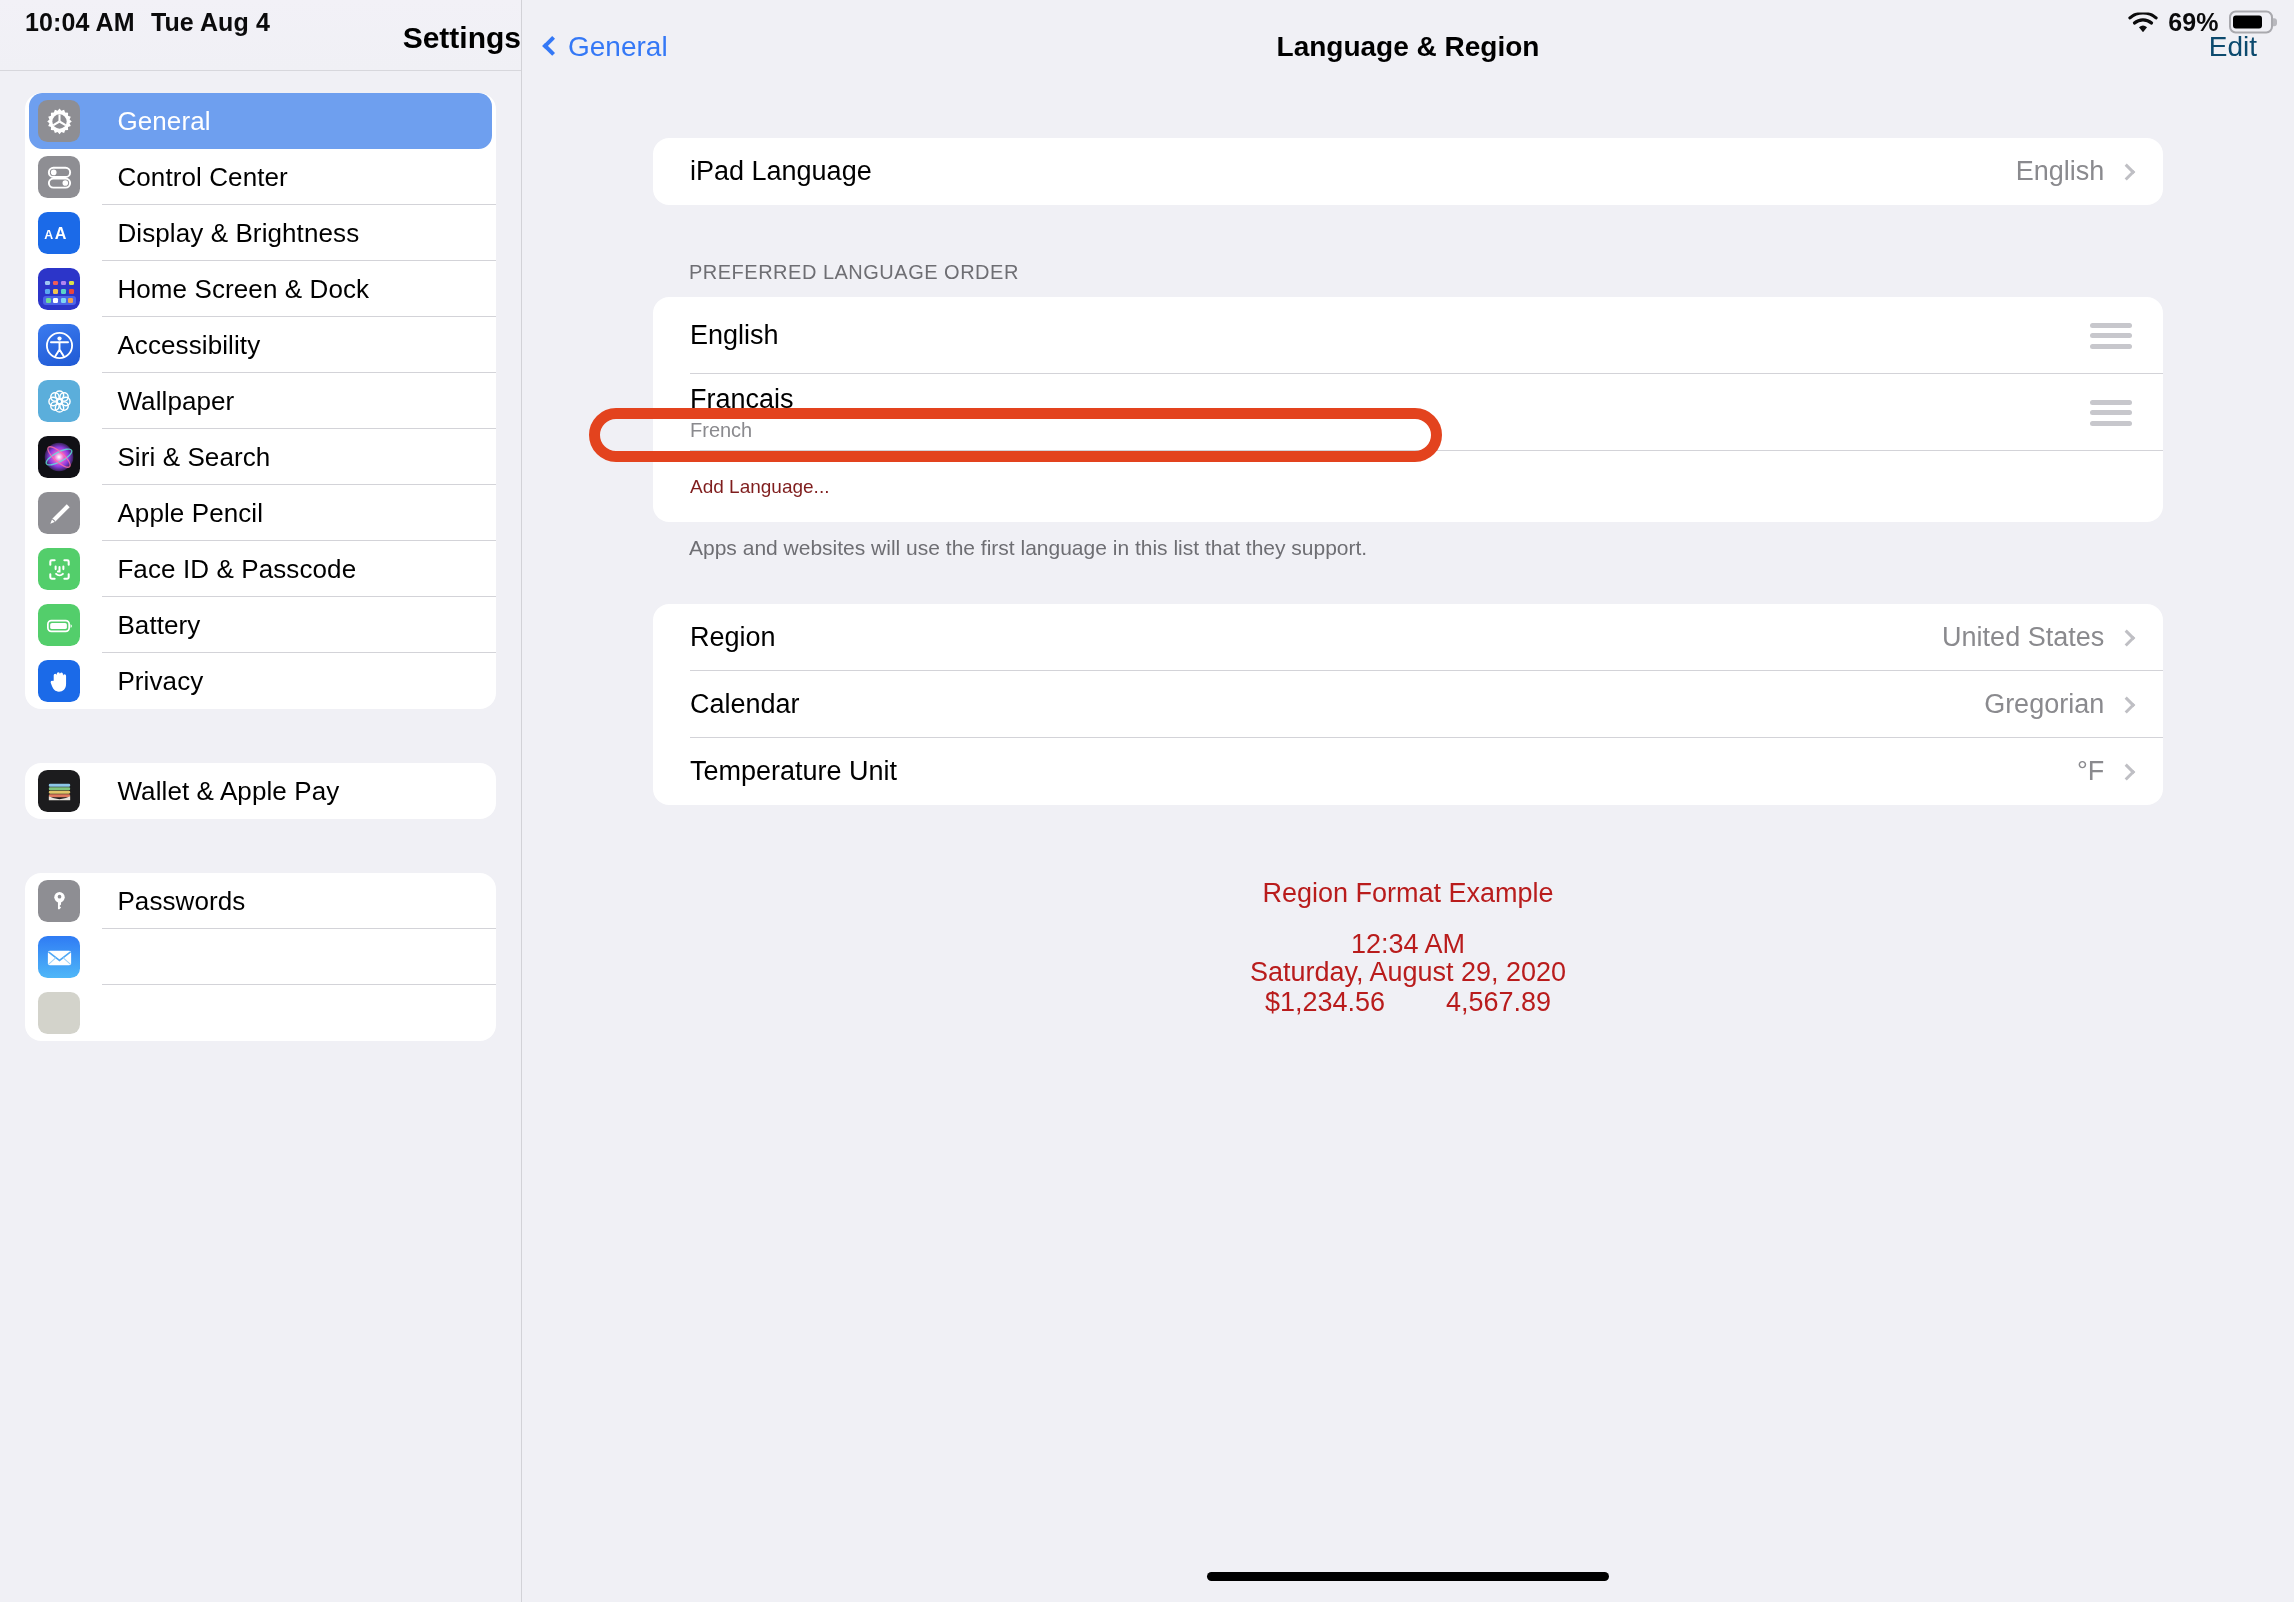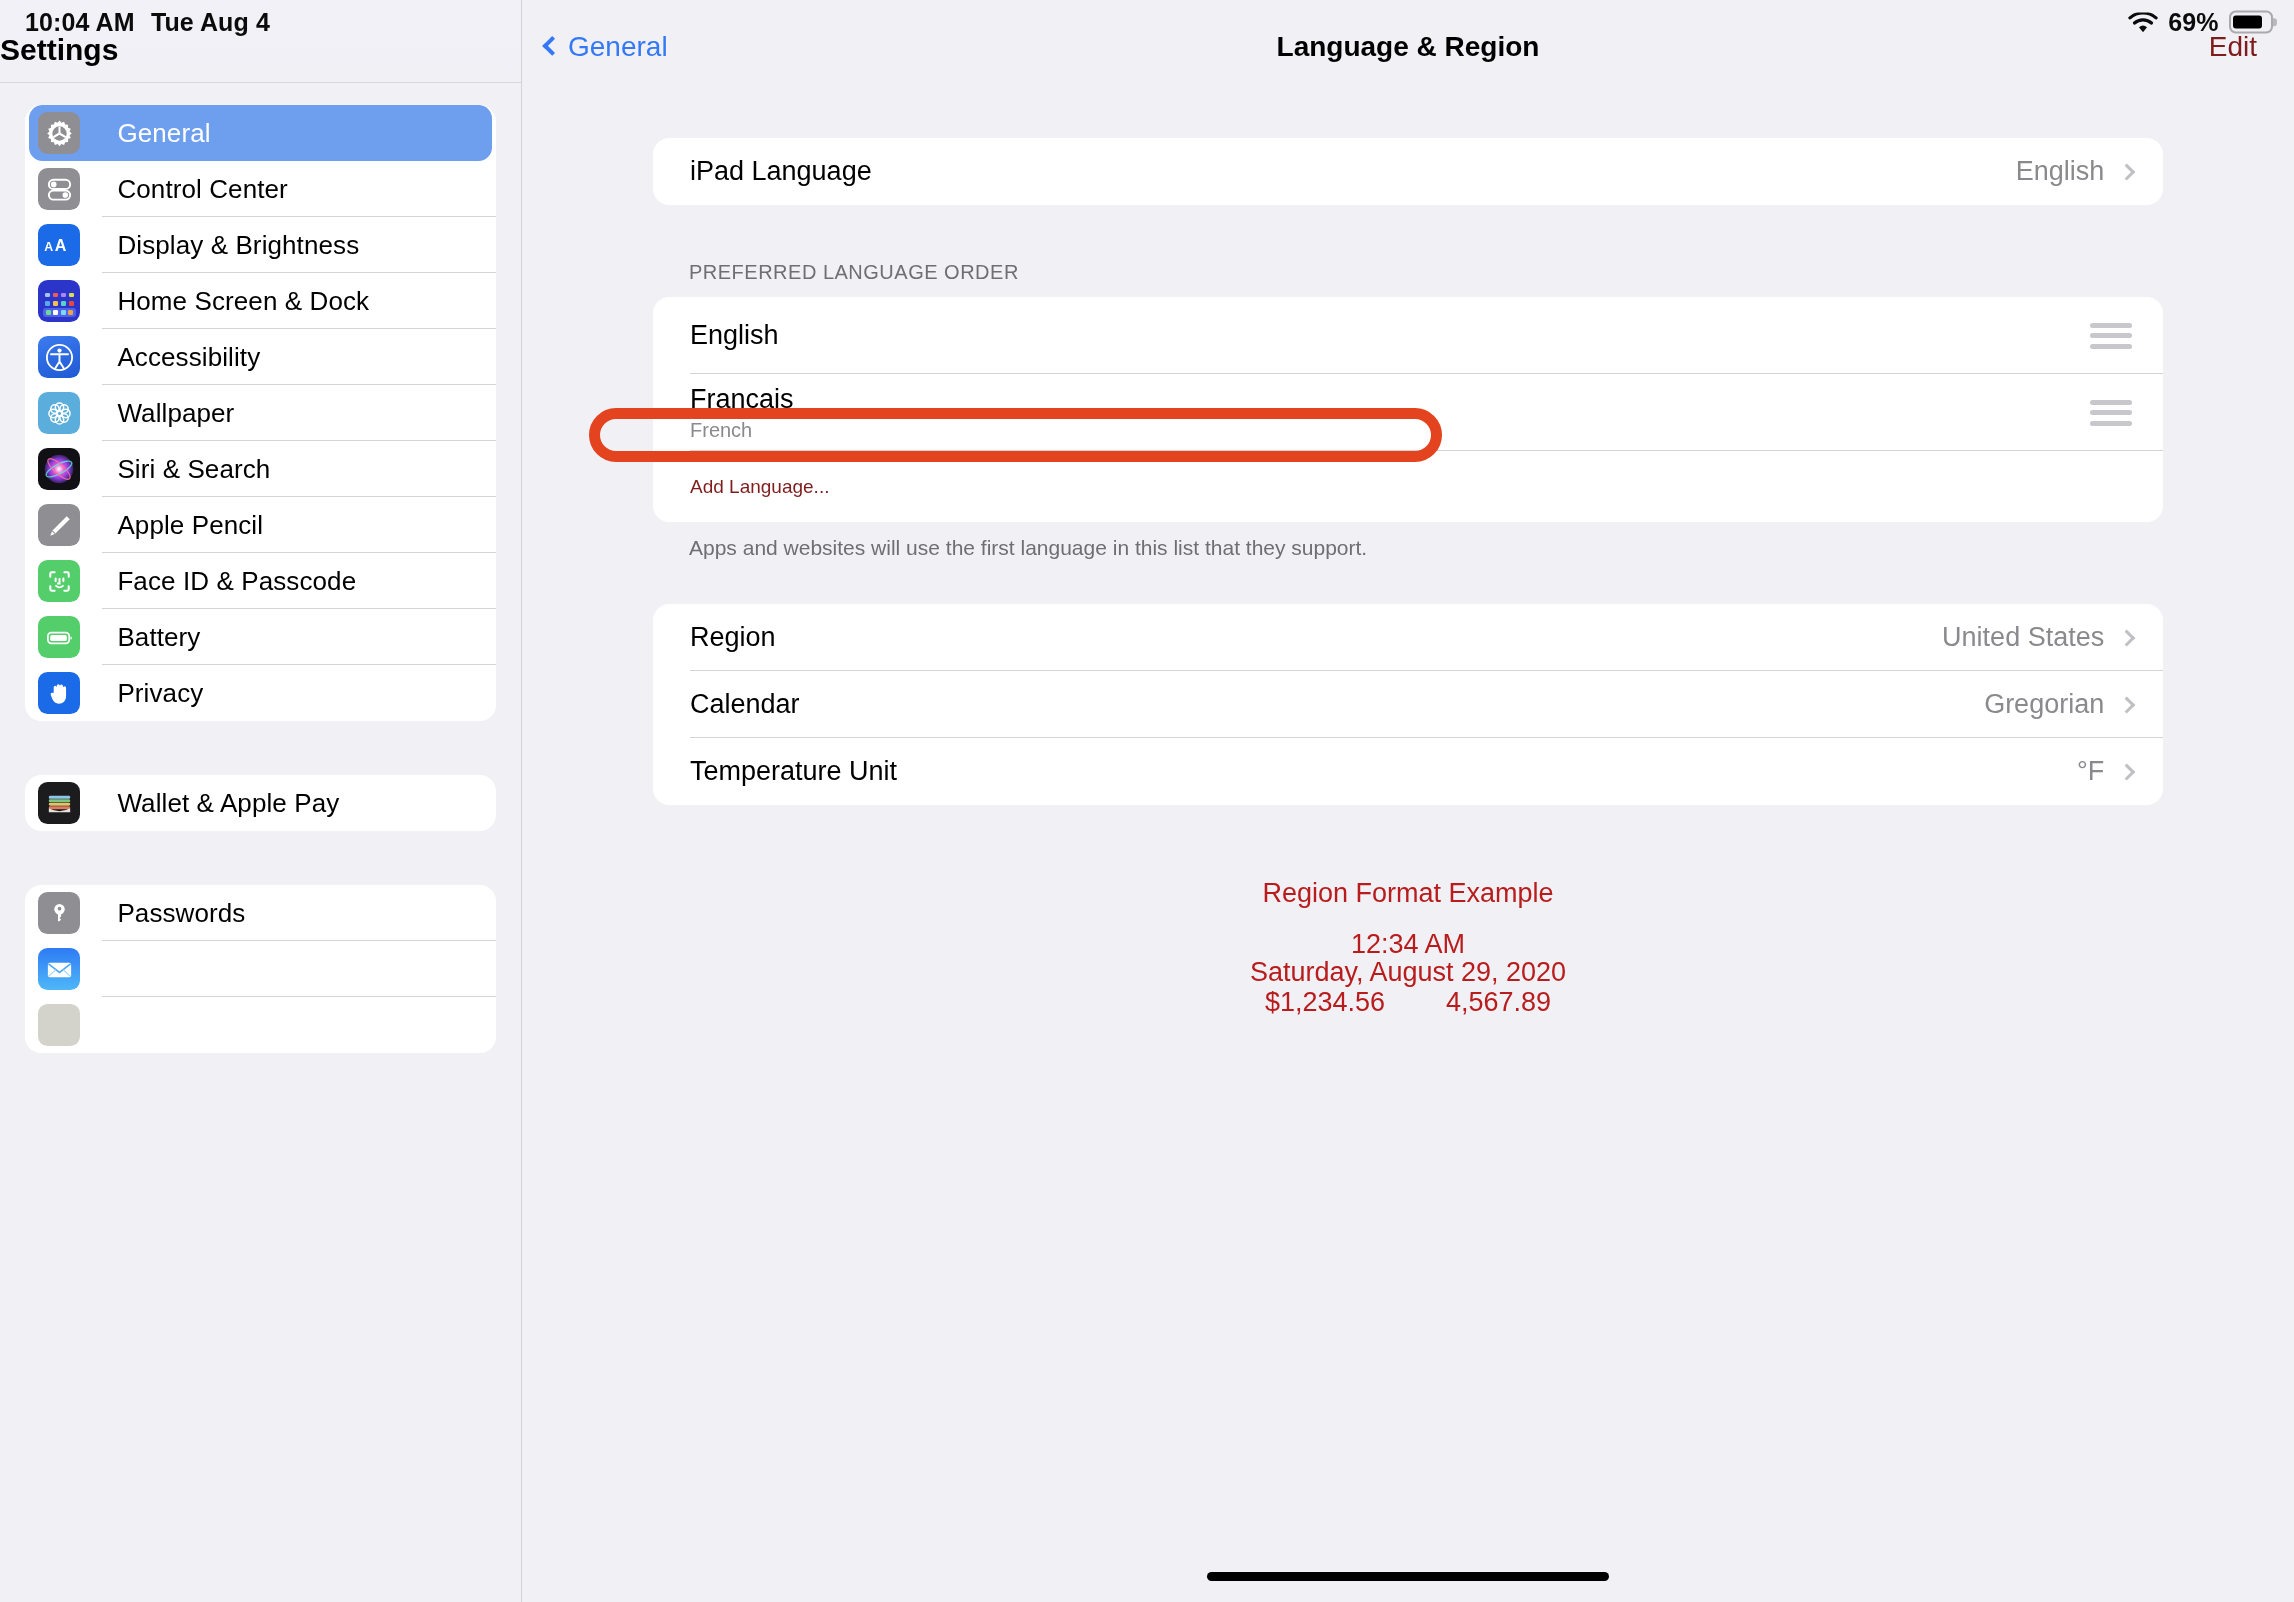--- a/index.html
+++ b/index.html
@@ -31,21 +31,21 @@
              width:3.8px; height:8.6px; background:#B8B8BD; border-radius:0 2.9px 2.9px 0; }
 
   
   #sidebar{
     width:522px; height:1602px; flex:0 0 522px;
     background:#F0F0F5; position:relative;
     border-right:1px solid #D2D2D7;
     overflow:hidden;
   }
   #sidebar-header{
-    height:83px; display:flex; align-items:flex-end; justify-content:flex-start;
+    height:71px; display:flex; align-items:flex-end; justify-content:flex-end;
     padding-bottom:15.4px;
     background:linear-gradient(180deg,#F2F1F7 0%,#F0F0F5 100%);
     border-bottom:1px solid #D7D7DC;
   }
   #sidebar-title{ font-size:30px; font-weight:700; color:#000; }
   #sidebar-scroll{ padding-top:22px; }
 
   .sb-group{
     background:#FFFFFF; border-radius:16.3px; margin:0 25px 54px 25px;
     overflow:hidden;
@@ -98,21 +98,21 @@
   
   #detail{ flex:1; position:relative; background:#F0F0F5; height:1602px; }
   #nav{ height:93px; position:relative; display:flex; align-items:center; }
   #nav-back{
     position:absolute; left:23px; display:flex; align-items:center; gap:8.6px;
     color:#3478F6; font-size:28px; cursor:pointer;
   }
   .chev-l{ width:14.4px; height:14.4px; border-left:4px solid #3478F6;
            border-bottom:4px solid #3478F6; transform:rotate(45deg); display:block; }
   #nav-title{ width:100%; text-align:center; font-size:28px; font-weight:700; color:#000; }
-  #nav-edit{ position:absolute; right:37px; color:#7f1d1d; font-size:28px; cursor:pointer; }
+  #nav-edit{ position:absolute; right:37px; color:#0c4a6e; font-size:28px; cursor:pointer; }
 
   .card{
     background:#FFFFFF; border-radius:16.3px;
     margin:0 131px; overflow:hidden;
   }
   .row{
     position:relative; display:flex; align-items:center; justify-content:space-between;
     min-height:67px; padding:0 31px 0 37px;
   }
   .row .sep{ position:absolute; left:37px; right:0; bottom:0; height:1px; background:#D3D3D8; }

